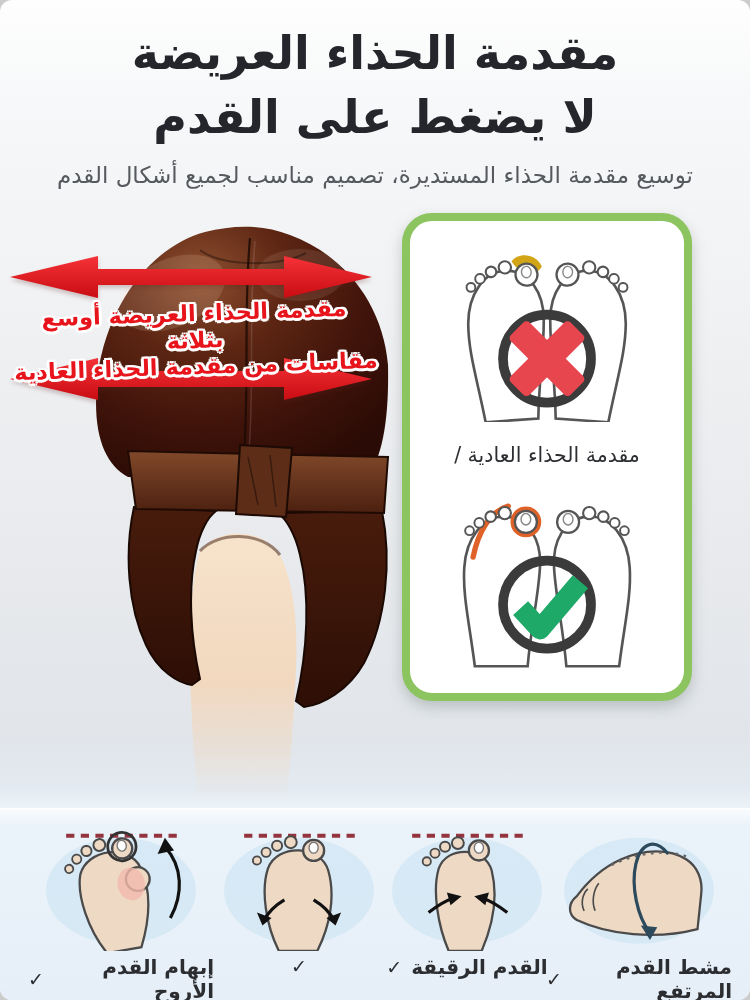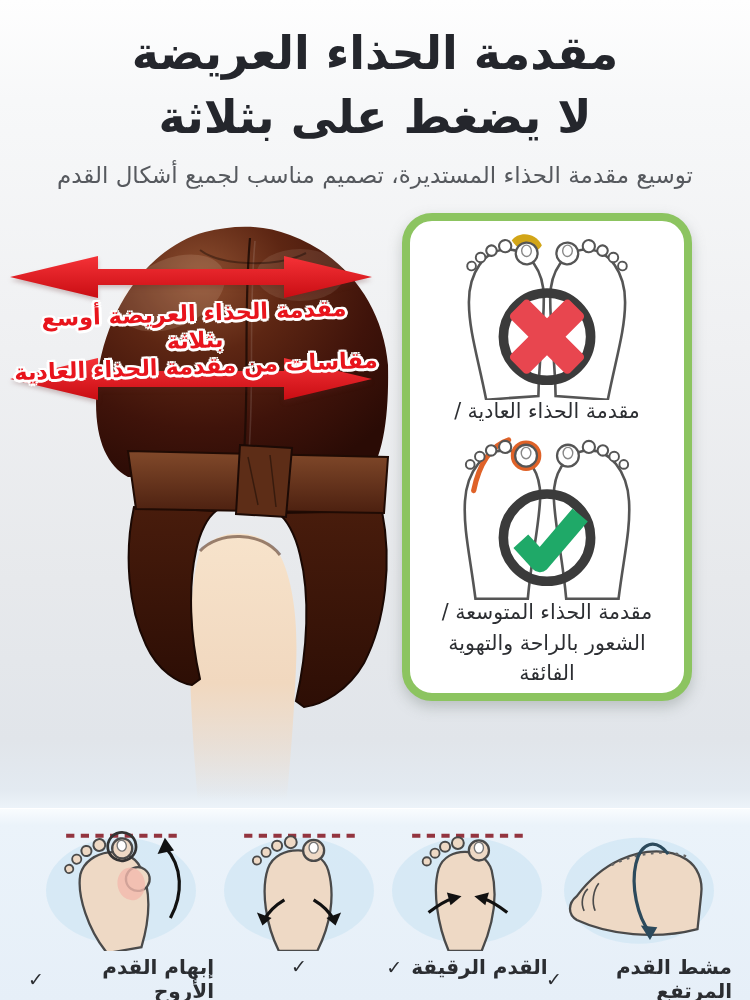--- a/index.html
+++ b/index.html
@@ -1,19 +1,20 @@
 <!DOCTYPE html>
 <html lang="ar"><head>
 <meta charset="utf-8">
 <style>
   html,body{margin:0;padding:0;background:#ccc;}
   .canvas{
     position:relative;width:750px;height:1000px;overflow:hidden;margin:0 auto;
     font-family:"DejaVu Sans",sans-serif;
     background:linear-gradient(180deg,#fefefe 0%,#f7f8f9 10%,#efF0f2 35%,#e7e9ec 58%,#e1e5ea 74%,#e3eaf1 79%,#edf4fa 81%);
+    border-radius:12px;
   }
   
   .title-line{position:absolute;left:0;right:0;text-align:center;font-weight:bold;
     color:#24262c;font-size:46px;line-height:1.1;letter-spacing:-1px;}
   .title-1{top:28px;}
   .title-2{top:92px;}
   .subtitle{position:absolute;left:0;right:0;top:162px;text-align:center;
     font-size:23px;color:#56595e;}
   
   .shoe-art{position:absolute;left:50px;top:205px;width:360px;height:610px;z-index:1;}
@@ -45,21 +46,21 @@
     justify-content:center;align-items:center;gap:9px;
     font-size:20px;font-weight:bold;color:#2b2d31;}
   .chk{font-size:19px;color:#2b2d31;}
 </style>
 </head>
 <body>
 
 <div class="canvas">
 
   <div class="title-line title-1" dir="rtl">مقدمة الحذاء العريضة</div>
-  <div class="title-line title-2" dir="rtl">لا يضغط على بثلاثة</div>
+  <div class="title-line title-2" dir="rtl">لا يضغط على القدم</div>
   <div class="subtitle" dir="rtl">توسيع مقدمة الحذاء المستديرة، تصميم مناسب لجميع أشكال القدم</div>
 
   <svg class="shoe-art" viewBox="0 0 360 610" aria-hidden="true">
     <defs>
       <radialGradient id="leather" cx="36%" cy="20%" r="85%">
         <stop offset="0" stop-color="#8d4f30"></stop>
           <stop offset="0.35" stop-color="#5d2613"></stop>
         <stop offset="0.7" stop-color="#3f130a"></stop>
           <stop offset="1" stop-color="#2a0b05"></stop>
       </radialGradient>
@@ -169,24 +170,20 @@
         <circle cx="152" cy="34" r="12.5" fill="#fff" stroke="#555" stroke-width="2.6"></circle>
         <ellipse cx="152" cy="31" rx="5.5" ry="6.5" fill="#fff" stroke="#888" stroke-width="1.6"></ellipse>
         <circle cx="176" cy="24" r="7" fill="#fff" stroke="#555" stroke-width="2.4"></circle>
         <circle cx="192" cy="28" r="6" fill="#fff" stroke="#555" stroke-width="2.4"></circle>
         <circle cx="205" cy="35" r="5.5" fill="#fff" stroke="#555" stroke-width="2.2"></circle>
         <circle cx="216" cy="44" r="5" fill="#fff" stroke="#555" stroke-width="2.2"></circle>
       </g>
       <circle cx="120" cy="128" r="50" fill="none" stroke="#3b3b3b" stroke-width="11"></circle>
       <path d="M90,132 L112,156 L158,102" fill="none" stroke="#1fa968" stroke-width="23" stroke-linejoin="round"></path>
     </svg>
-    <div class="card-caption" dir="rtl">
-      <span>مقدمة الحذاء المتوسعة /</span><br>
-      <span>الشعور بالراحة والتهوية الفائقة</span>
-    </div>
   </div>
 
   <div class="foot-types">
 
     <div class="panel panel-1">
       <svg class="panel-art" viewBox="0 0 172 140" aria-hidden="true">
         <ellipse cx="86" cy="74" rx="82" ry="58" fill="#d3e7f5" opacity="0.85"></ellipse>
         <line x1="26" y1="14" x2="150" y2="14" stroke="#93343f" stroke-width="4.5" stroke-dasharray="9 7"></line>
         <g transform="rotate(-10 80 90)">
           <path d="M62,140 L100,140 C114,112 122,82 114,54 C106,26 60,24 48,50 C40,72 46,112 62,140 Z" fill="#eed9c5" stroke="#4a4a4a" stroke-width="2.5"></path>

